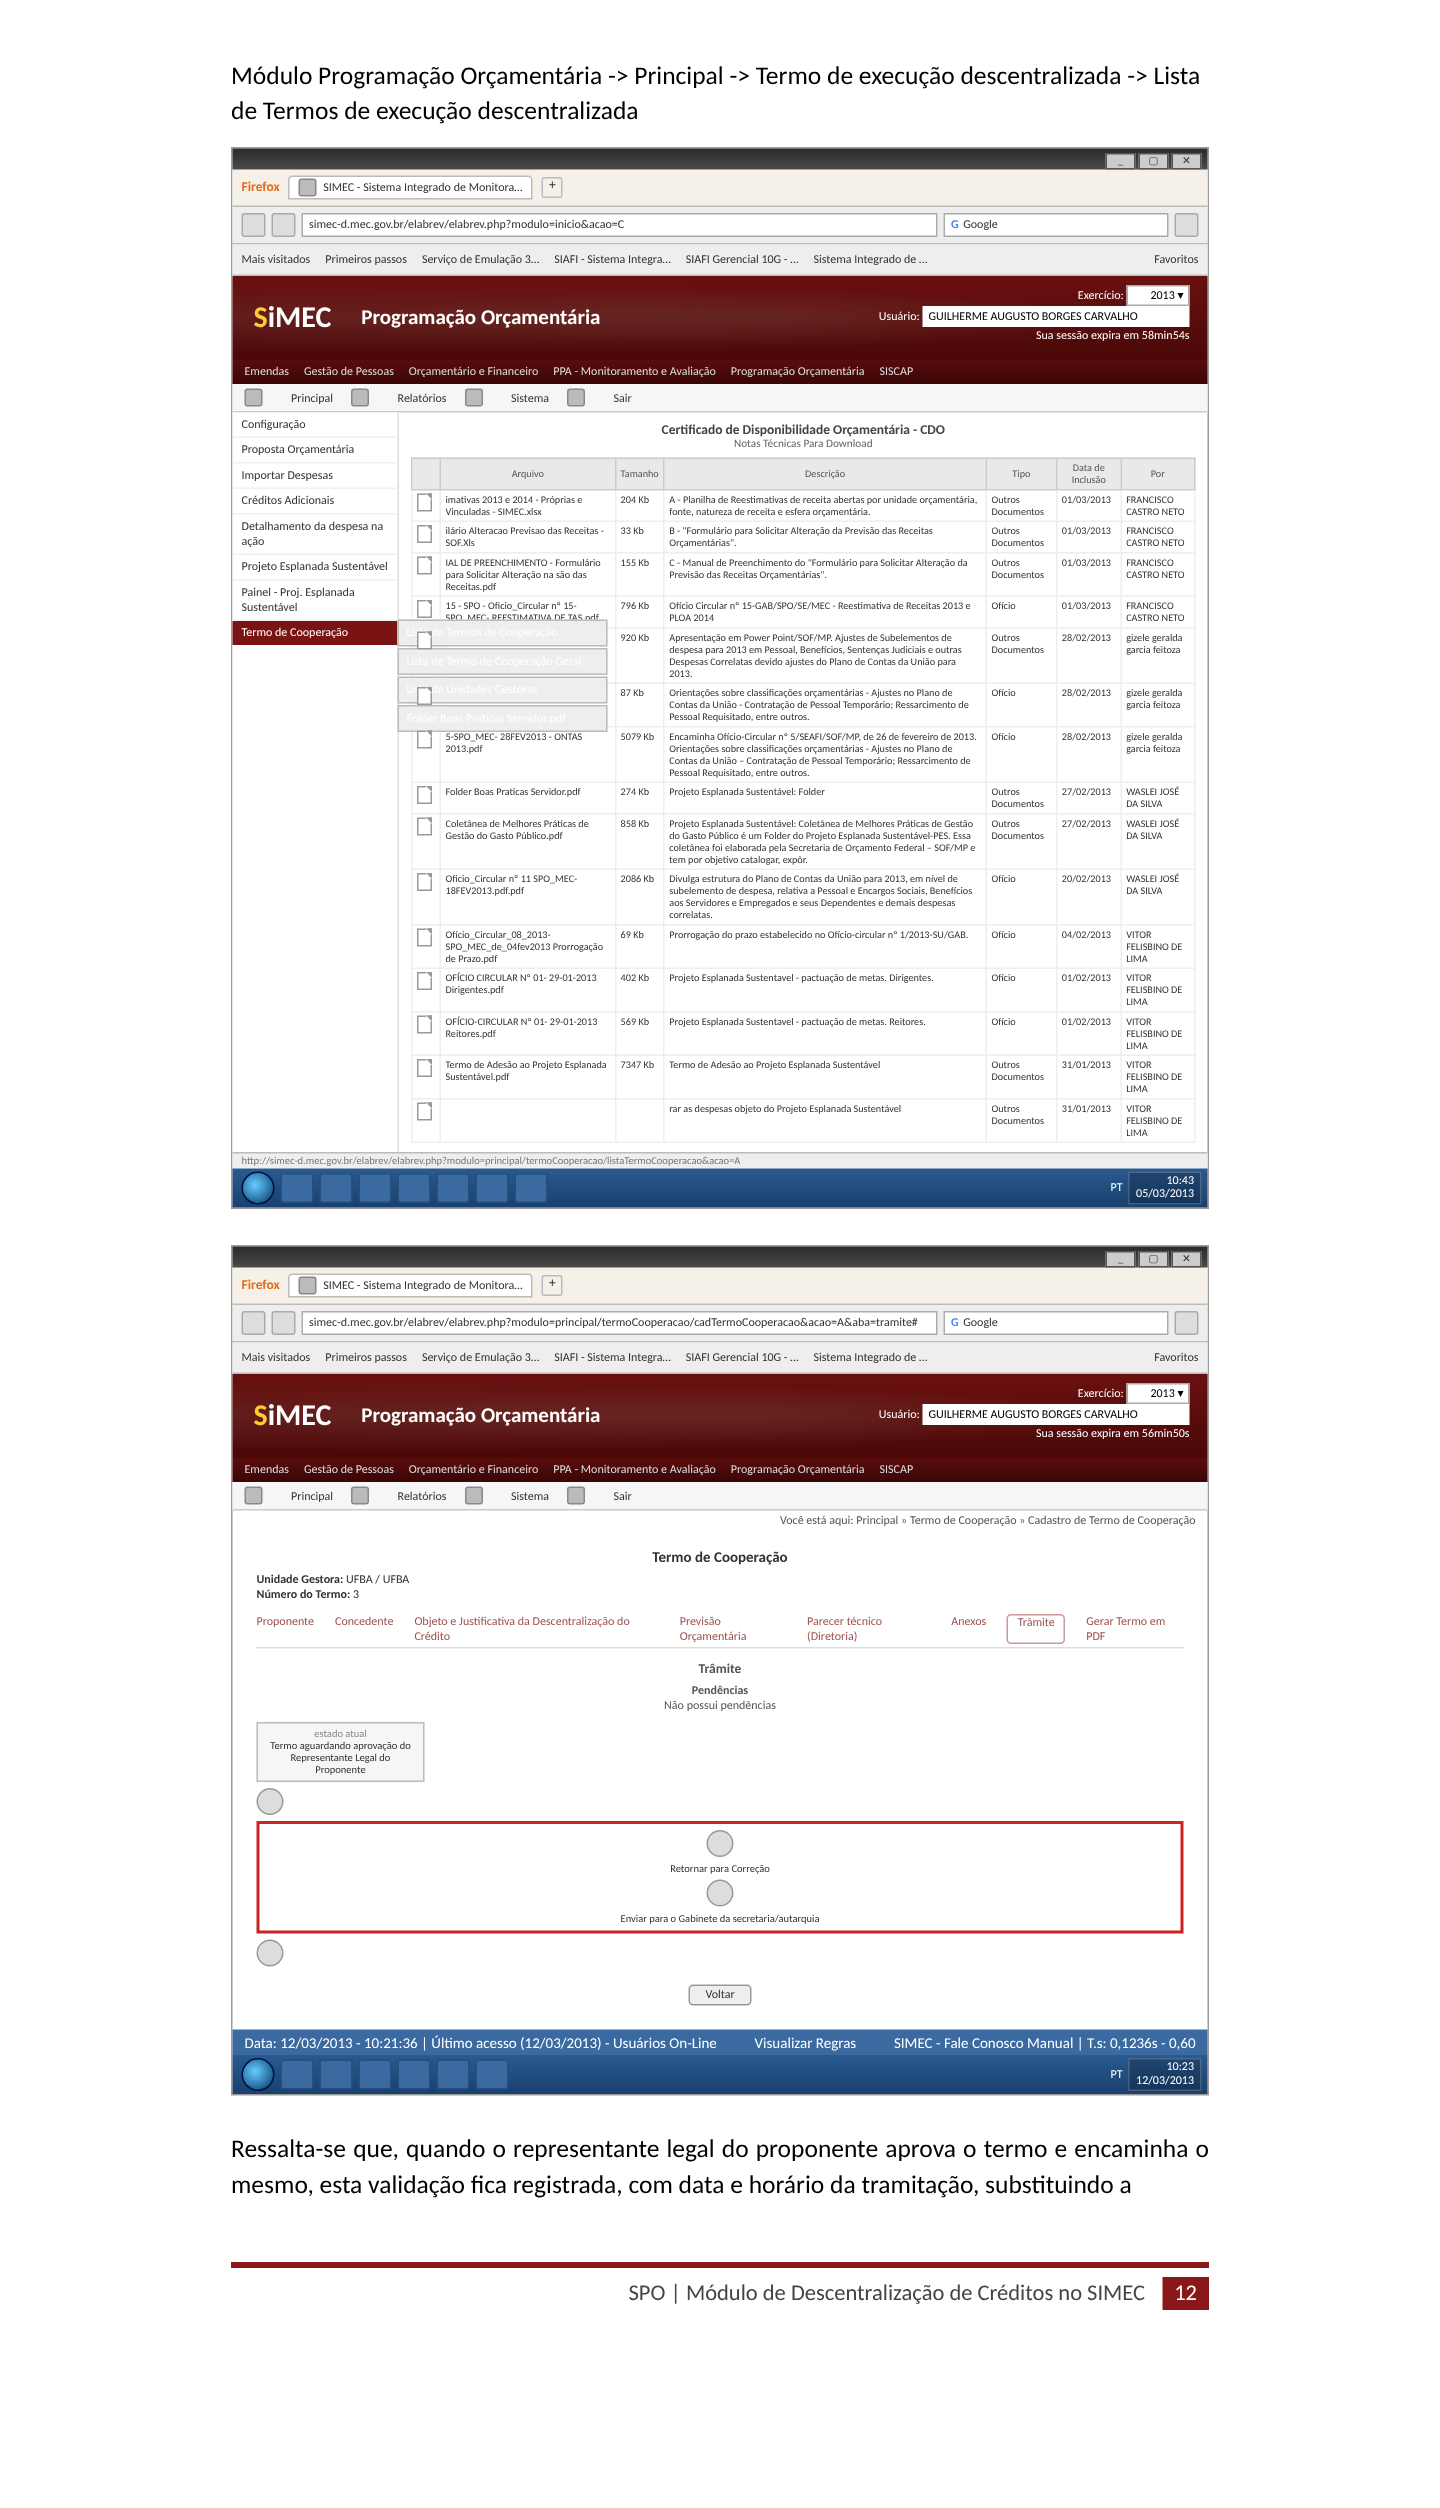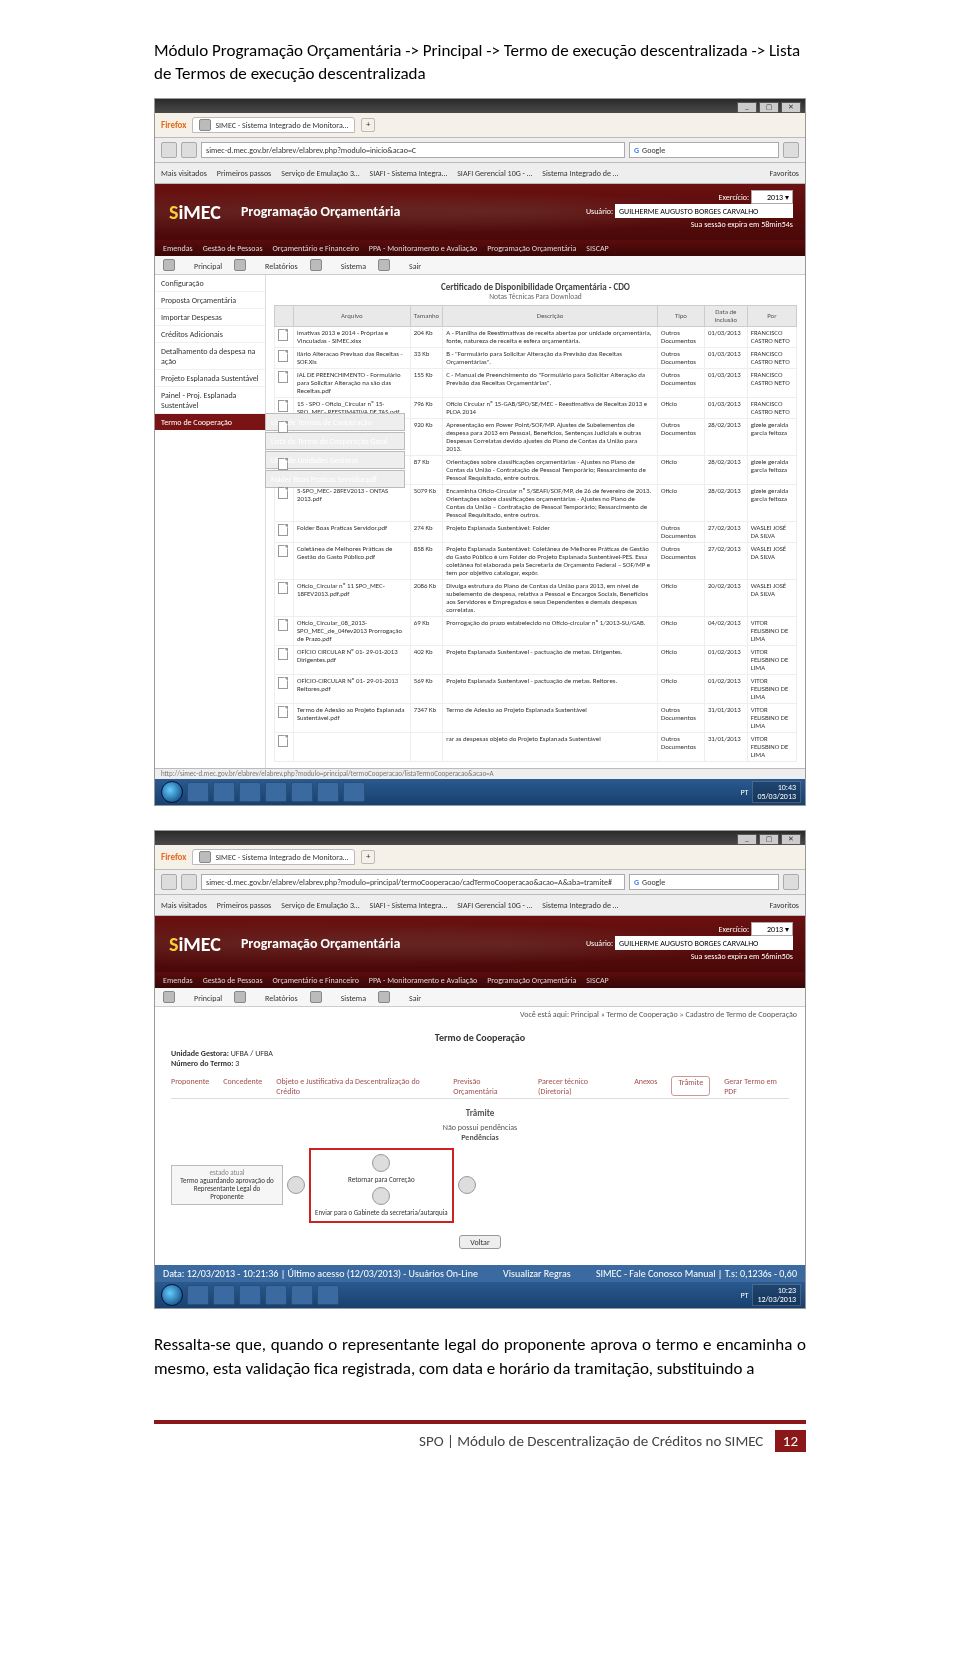--- a/index.html
+++ b/index.html
@@ -63,21 +63,21 @@
   .crumbs{font-size:8px;color:#555;text-align:right;padding:2px 8px}
   .coop{padding:6px 16px}
   .ctitle{text-align:center;font-weight:bold;font-size:10px;margin:4px 0}
   .crow{font-size:8px}
   .crow b{font-weight:bold}
   .tabs2{display:flex;gap:14px;font-size:8px;margin:8px 0;border-bottom:1px solid #ddd;padding-bottom:2px}
   .tabs2 span{color:#a05050}
   .tabs2 .act{border:1px solid #c99;border-radius:3px;padding:0 6px;color:#a05050;background:#fff}
   .sec{text-align:center;font-size:9px;font-weight:bold;color:#555;margin:4px 0}
   .pend{text-align:center;font-size:8px;color:#555}
-  .flow{display:flex;flex-direction:row;align-items:center;gap:4px;margin:6px 0}
+  .flow{display:flex;flex-direction:column;gap:4px;margin:6px 0}
   .fbox{border:1px solid #bbb;background:#f6f6f6;padding:3px 5px;font-size:7px;text-align:center;line-height:8px;width:100px}
   .fboxred{border:2px solid #c22;padding:4px;background:#fff;display:flex;flex-direction:column;gap:3px;align-items:center}
   .fic{width:16px;height:16px;border-radius:50%;background:#ddd;border:1px solid #999}
   .vbtn{display:inline-block;padding:1px 10px;border:1px solid #999;background:#eee;font-size:8px;margin:6px auto;border-radius:3px}
   .cfoot{display:flex;justify-content:center;margin:4px 0}
   .bluef{background:#3a6aa0;color:#fff;font-size:10px;padding:2px 8px;display:flex;justify-content:space-between}
   .statusb{background:#eee;height:10px;border-top:1px solid #bbb;font-size:7px;color:#777;padding:0 6px;line-height:10px}
 
   
   .para{font-size:17px;line-height:1.4;text-align:justify;margin:16px 0}
@@ -441,22 +441,22 @@
         <span>Proponente</span>
         <span>Concedente</span>
         <span>Objeto e Justificativa da Descentralização do Crédito</span>
         <span>Previsão Orçamentária</span>
         <span>Parecer técnico (Diretoria)</span>
         <span>Anexos</span>
         <span class="act">Trâmite</span>
         <span>Gerar Termo em PDF</span>
       </div>
       <div class="sec">Trâmite</div>
+      <div class="pend"><b>Pendências</b></div>
       <div class="pend">Não possui pendências</div>
-      <div class="pend"><b>Pendências</b></div>
       <div class="flow">
         <div class="fbox">
           <div style="color:#888">estado atual</div>
           <div>Termo aguardando aprovação do Representante Legal do Proponente</div>
         </div>
         <div class="fic"></div>
         <div class="fboxred">
           <div class="fic"></div>
           <div style="font-size:7px;text-align:center">Retornar para Correção</div>
           <div class="fic"></div>

